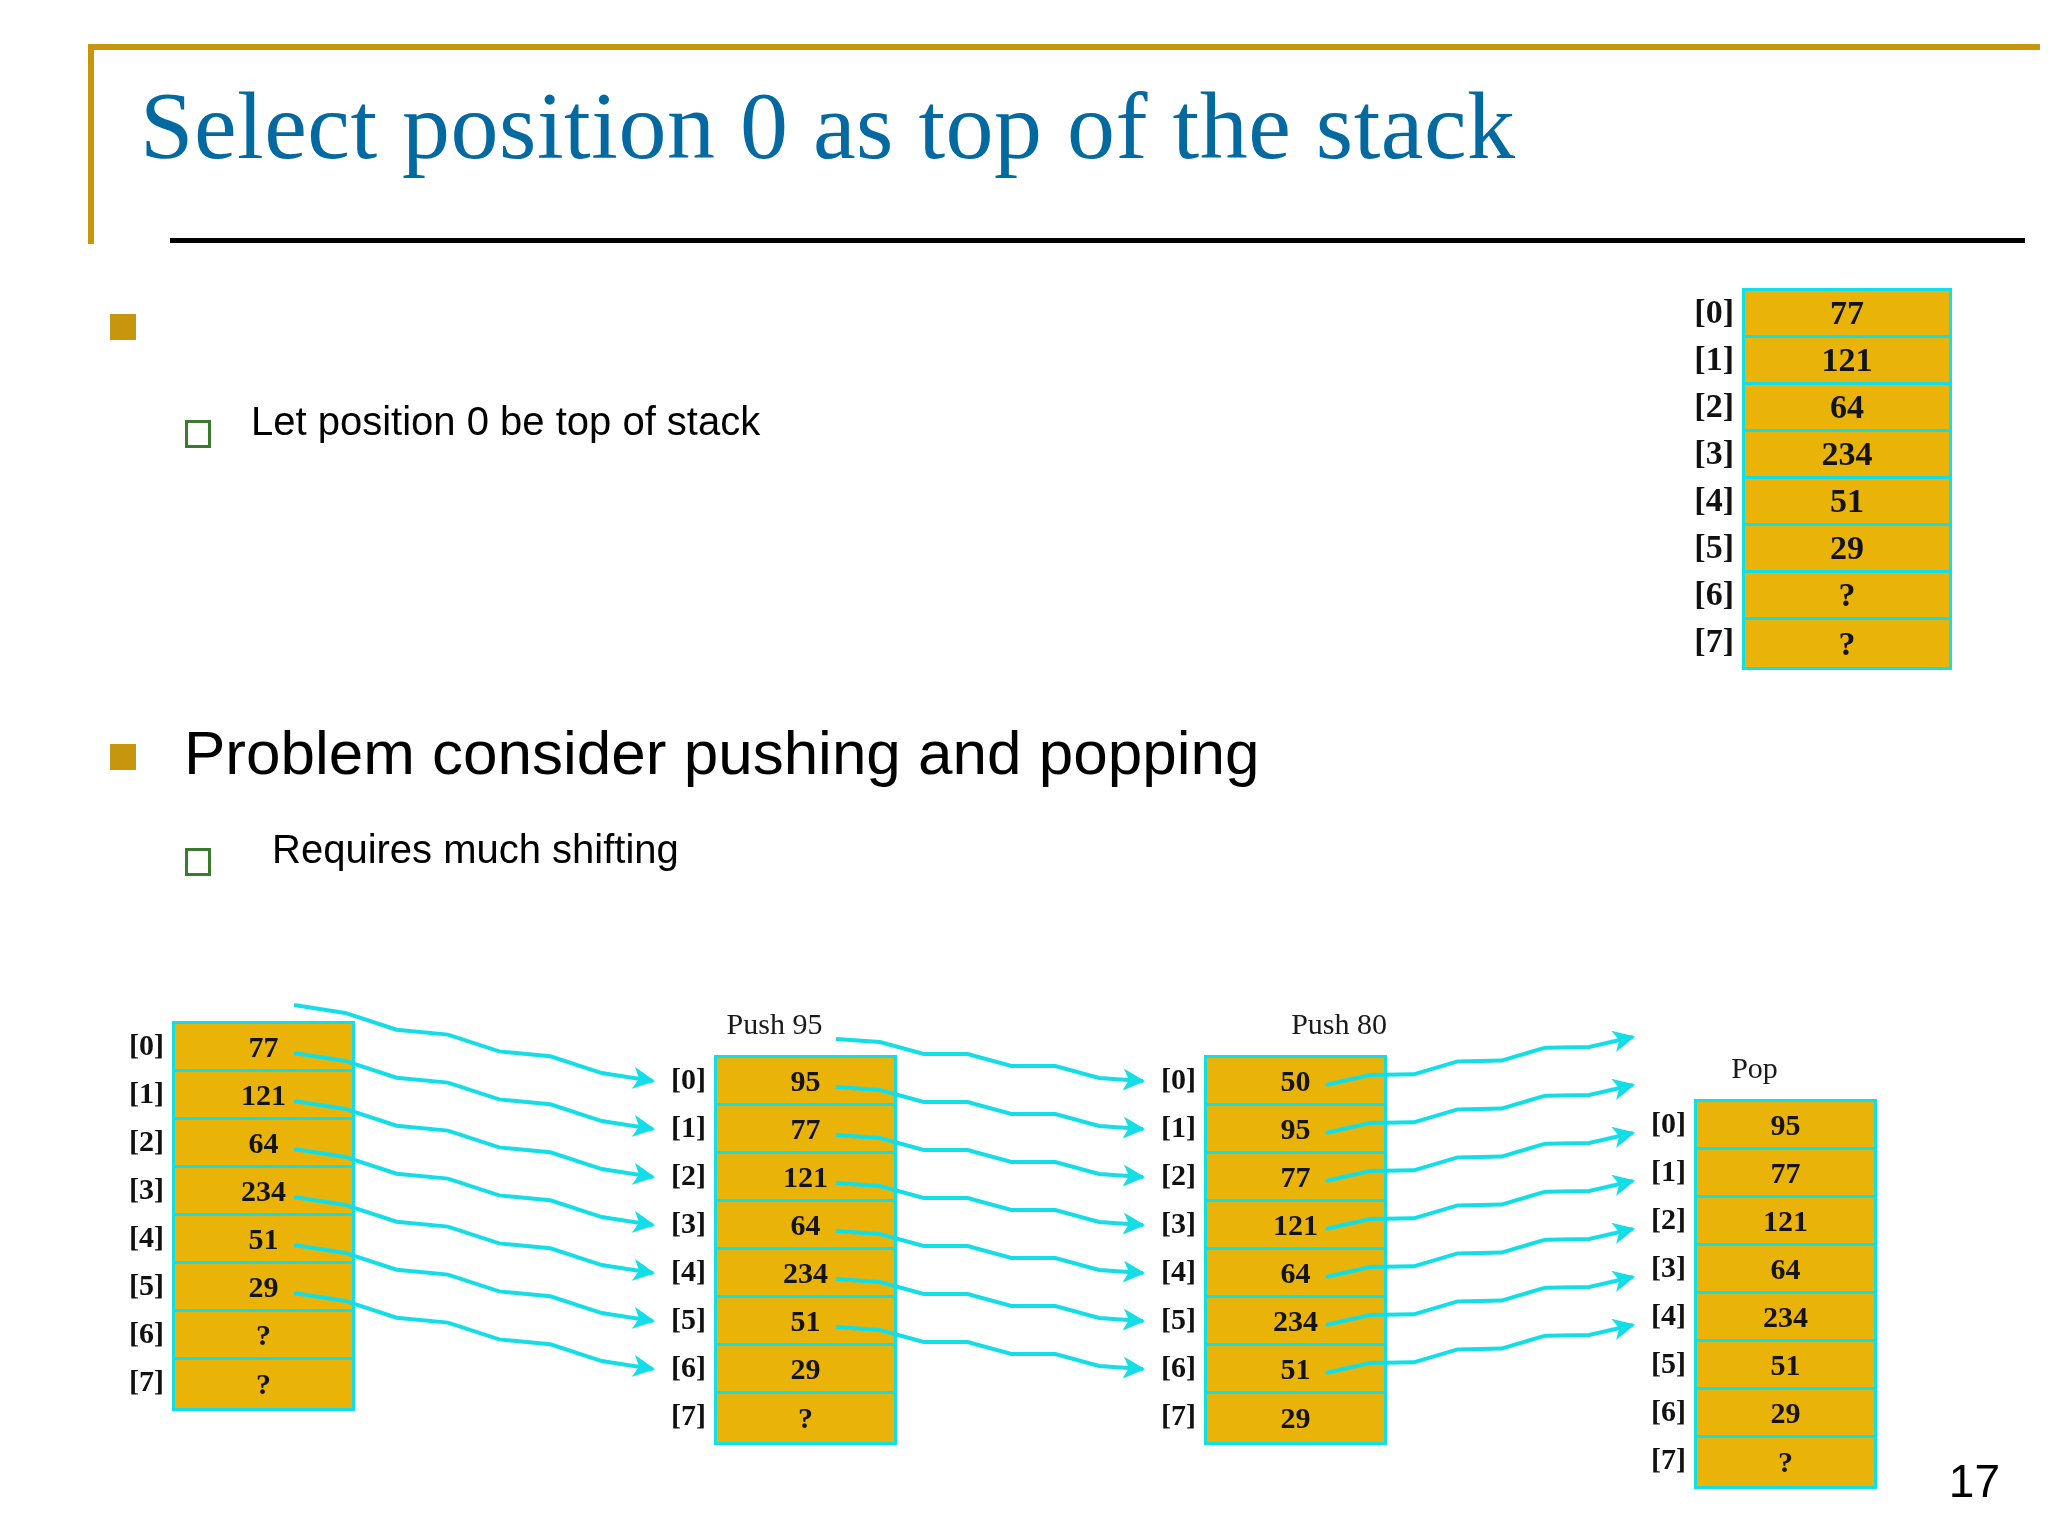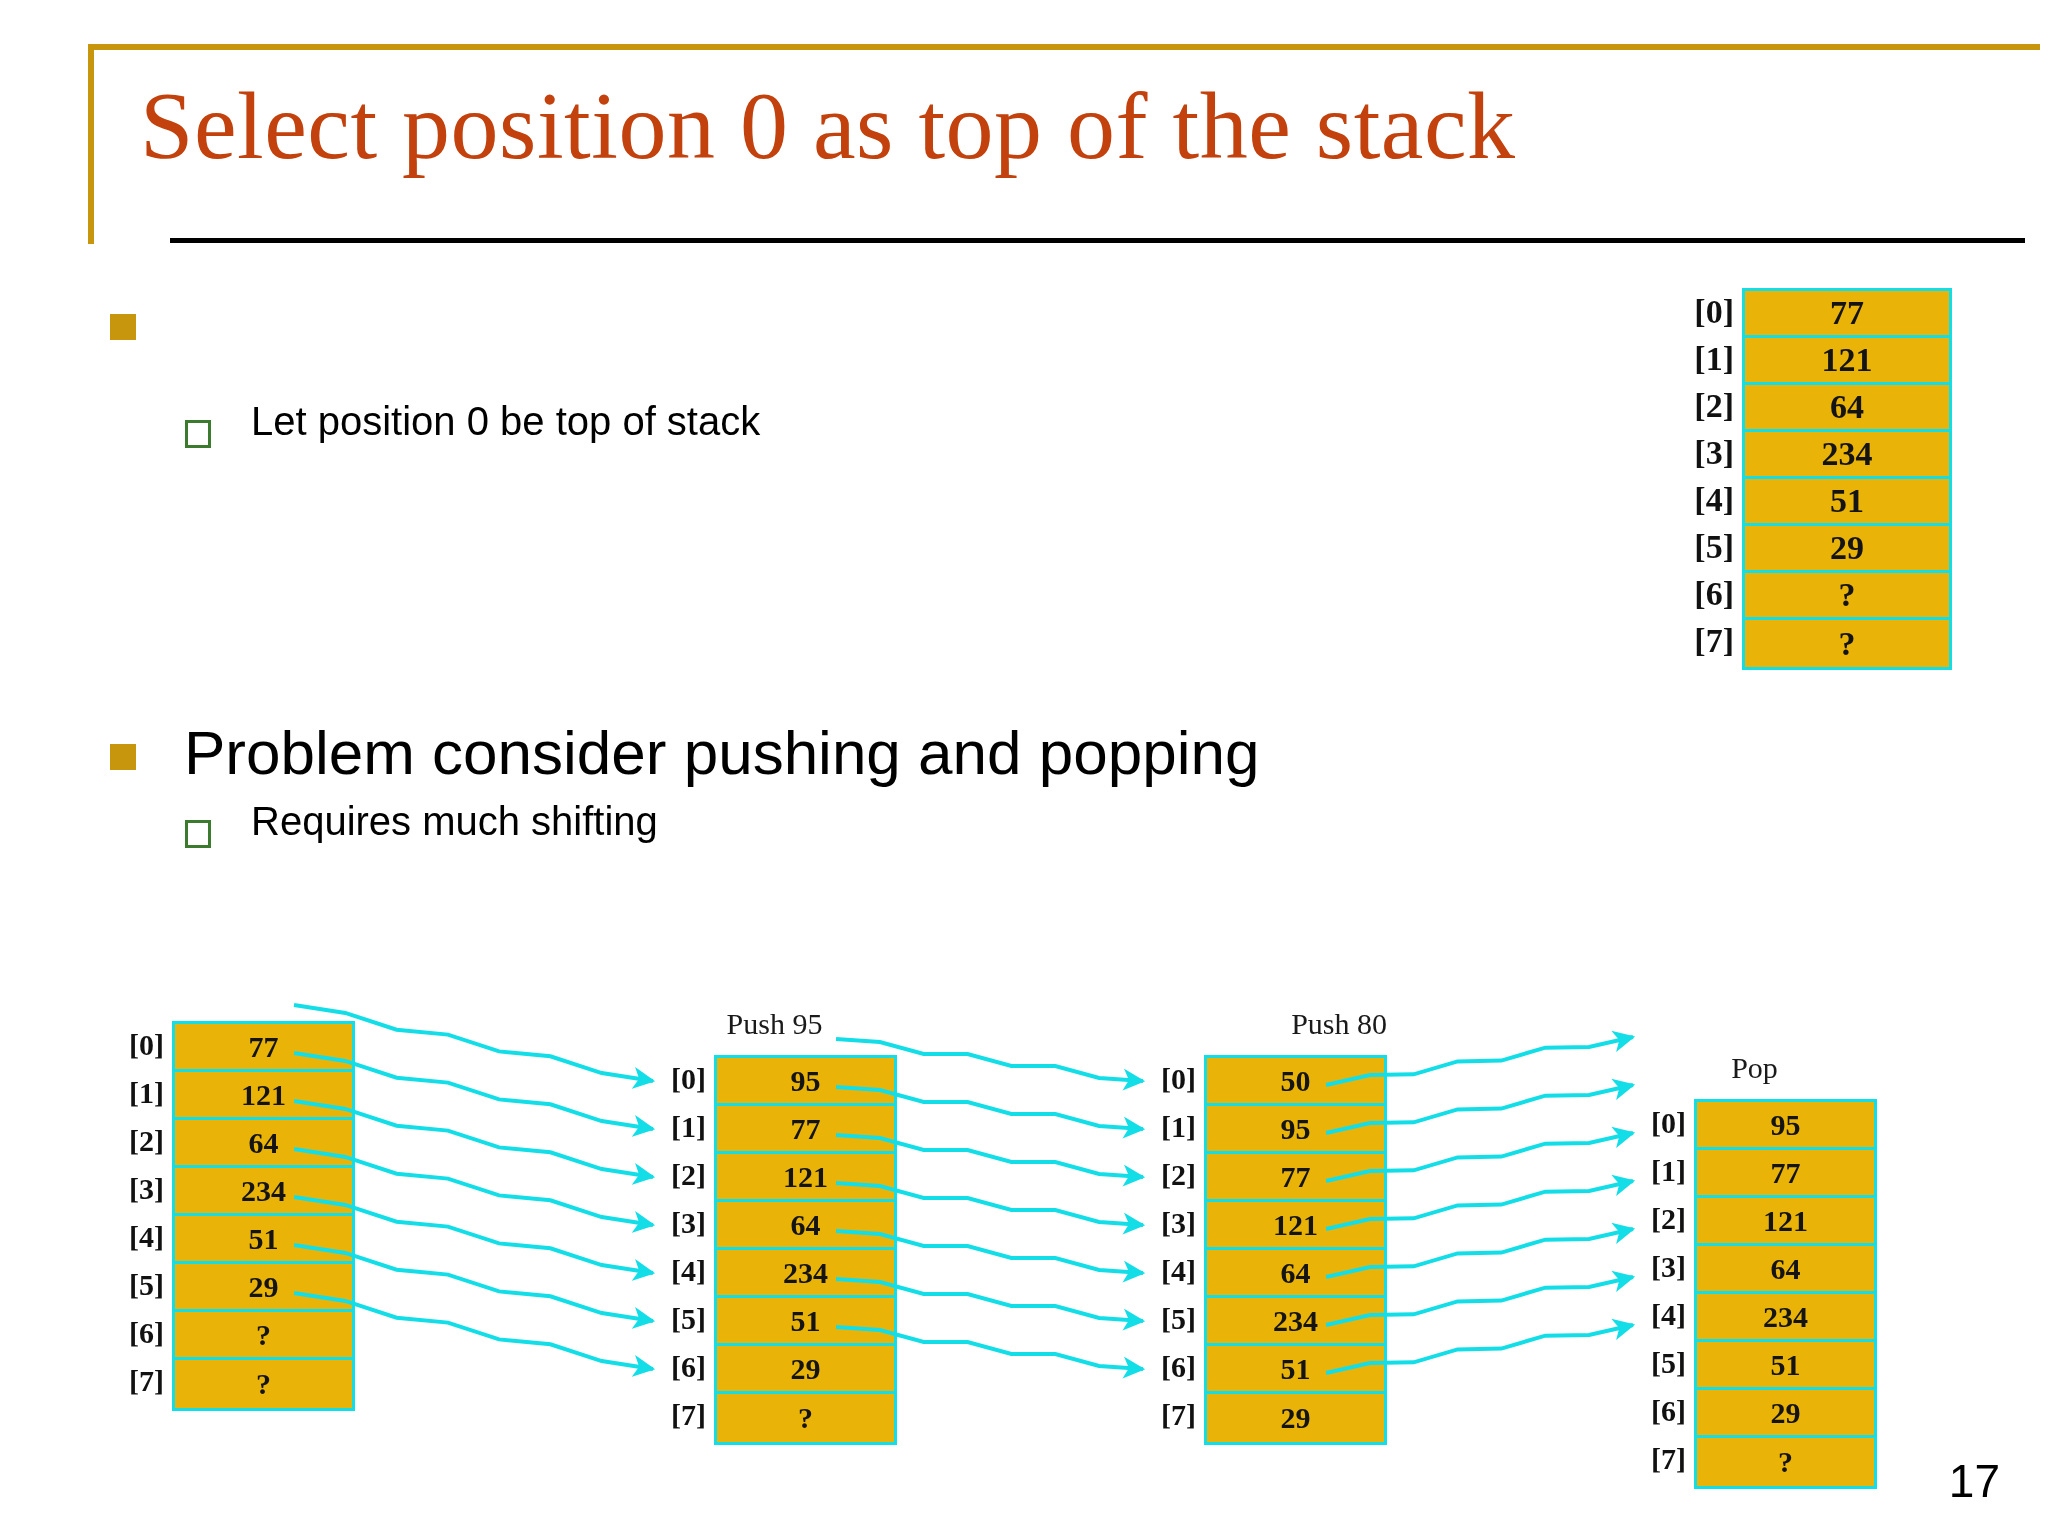--- a/index.html
+++ b/index.html
@@ -36,21 +36,21 @@
 
   
   #page-title {
     position: absolute;
     left: 140px;
     top: 78px;
     width: 1840px;
     font-family: "Liberation Serif", "DejaVu Serif", serif;
     font-size: 96px;
     line-height: 1.0;
-    color: #c2410c;
+    color: #0369a1;
     letter-spacing: 0.5px;
     white-space: nowrap;
   }
   #title-rule {
     position: absolute;
     left: 170px;
     top: 238px;
     width: 1855px;
     height: 5px;
     background: #000000;
@@ -88,21 +88,21 @@
     font-size: 40px;
     line-height: 1.05;
     color: #000000;
     margin-left: 40px;
     white-space: nowrap;
   }
 
   #bullet-model       { left: 110px; top: 290px; }
   #bullet-let-pos     { left: 185px; top: 400px; }
   #bullet-problem     { left: 110px; top: 720px; }
-  #bullet-requires    { left: 185px; top: 800px; }
+  #bullet-requires    { left: 185px; top: 828px; gap: 21px; }
 
   
   .array-col {
     position: absolute;
     display: flex;
     flex-direction: column;
   }
   .array-col-title {
     font-family: "Liberation Serif", "DejaVu Serif", serif;
     font-weight: normal;

